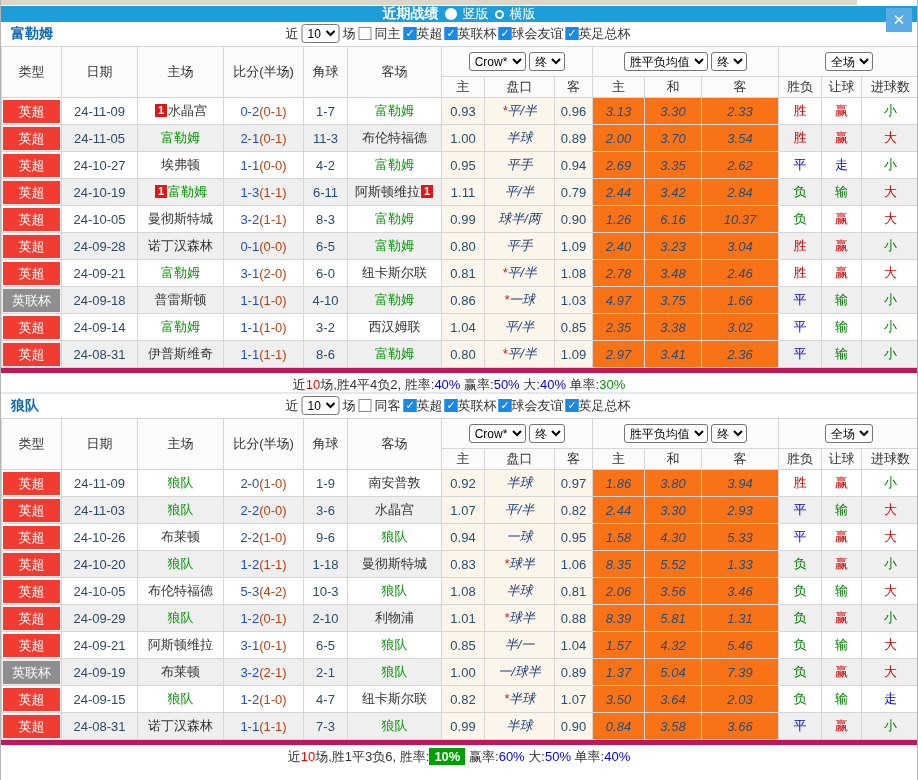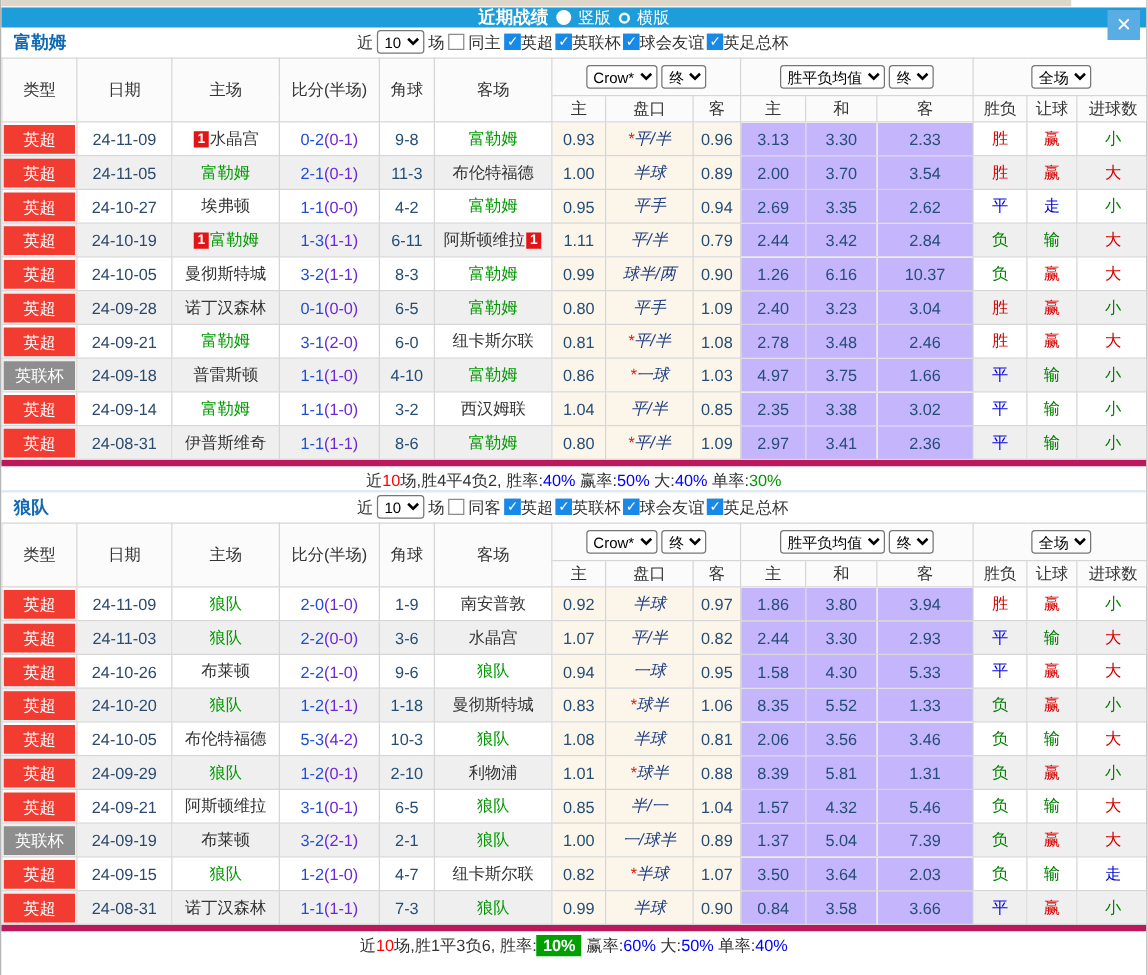--- a/index.html
+++ b/index.html
@@ -43,31 +43,31 @@
   .lg-label { margin-right:2px; }
 
   table { border-collapse:collapse; table-layout:fixed; width:918px; }
   th, td { border:1px solid #d6d6d6; text-align:center; overflow:hidden; white-space:nowrap; }
   thead th { background:#fbfbfb; font-weight:normal; color:#333; font-size:13px; }
   tr.h1 th { height:30px; }
   tr.h2 th { height:21px; }
   tbody td { height:27px; font-size:13px; padding:0; }
   tbody tr.alt td { background:#efefef; }
   td.bg-c, tbody tr.alt td.bg-c { background:#fcf6ea; }
-  td.bg-b, tbody tr.alt td.bg-b { background:#c4b5fd; }
+  td.bg-b, tbody tr.alt td.bg-b { background:#f97316;font-style:italic; }
 
   .badge { display:block; margin:1px; color:#fff; font-size:13px; line-height:23px; }
   .badge.red { background:#f23b31; }
   .badge.gray { background:#8e8e8e; }
   .cd { color:#2c4a6e;margin-top:16px; }
   .team { color:#333; }
   .team.tg { color:#009900; }
   .rc { display:inline-block; background:#e01515; color:#fff; font-size:11px; font-weight:bold; line-height:13px; width:12px; text-align:center; margin:0 1px; vertical-align:1px; }
   .sm { color:#1d4ed8; }
-  .sh { color:#6d28d9;text-align:right; }
+  .sh { color:#c2410c;text-align:right; }
   .cn { color:#254e77; }
   .od { color:#254e77; }
   .hc { color:#1c3d80;font-style:italic; }
   .ast { color:#e01515; }
   .c-r { color:#d50000; }
   .c-b { color:#0000dd; }
   .c-g { color:#008000; }
 
   .summary { height:24px; line-height:24px; text-align:center; font-size:13px; border-top:5px solid #be185d; }
   .sk { color:#333; } .sr { color:#f00; } .sb { color:#00f; } .sg { color:#009900; }
@@ -153,21 +153,21 @@
       </tr>
     </thead>
     <tbody>
         <tr>
           <td>
             <span class="badge red">英超</span>
           </td>
           <td class="cd">24-11-09</td>
           <td><span class="rc">1</span><span class="team">水晶宫</span></td>
           <td><span class="sm">0-2</span><span class="sh">(0-1)</span></td>
-          <td class="cn">9-8</td>
+          <td class="cn">1-7</td>
           <td><span class="team tg">富勒姆</span></td>
           <td class="bg-c od">0.93</td>
           <td class="bg-c hc"><span class="ast">*</span>平/半</td>
           <td class="bg-c od">0.96</td>
           <td class="bg-b od">3.13</td>
           <td class="bg-b od">3.30</td>
           <td class="bg-b od">2.33</td>
           <td class="c-r">胜</td>
           <td class="c-r">赢</td>
           <td class="c-g">小</td>

